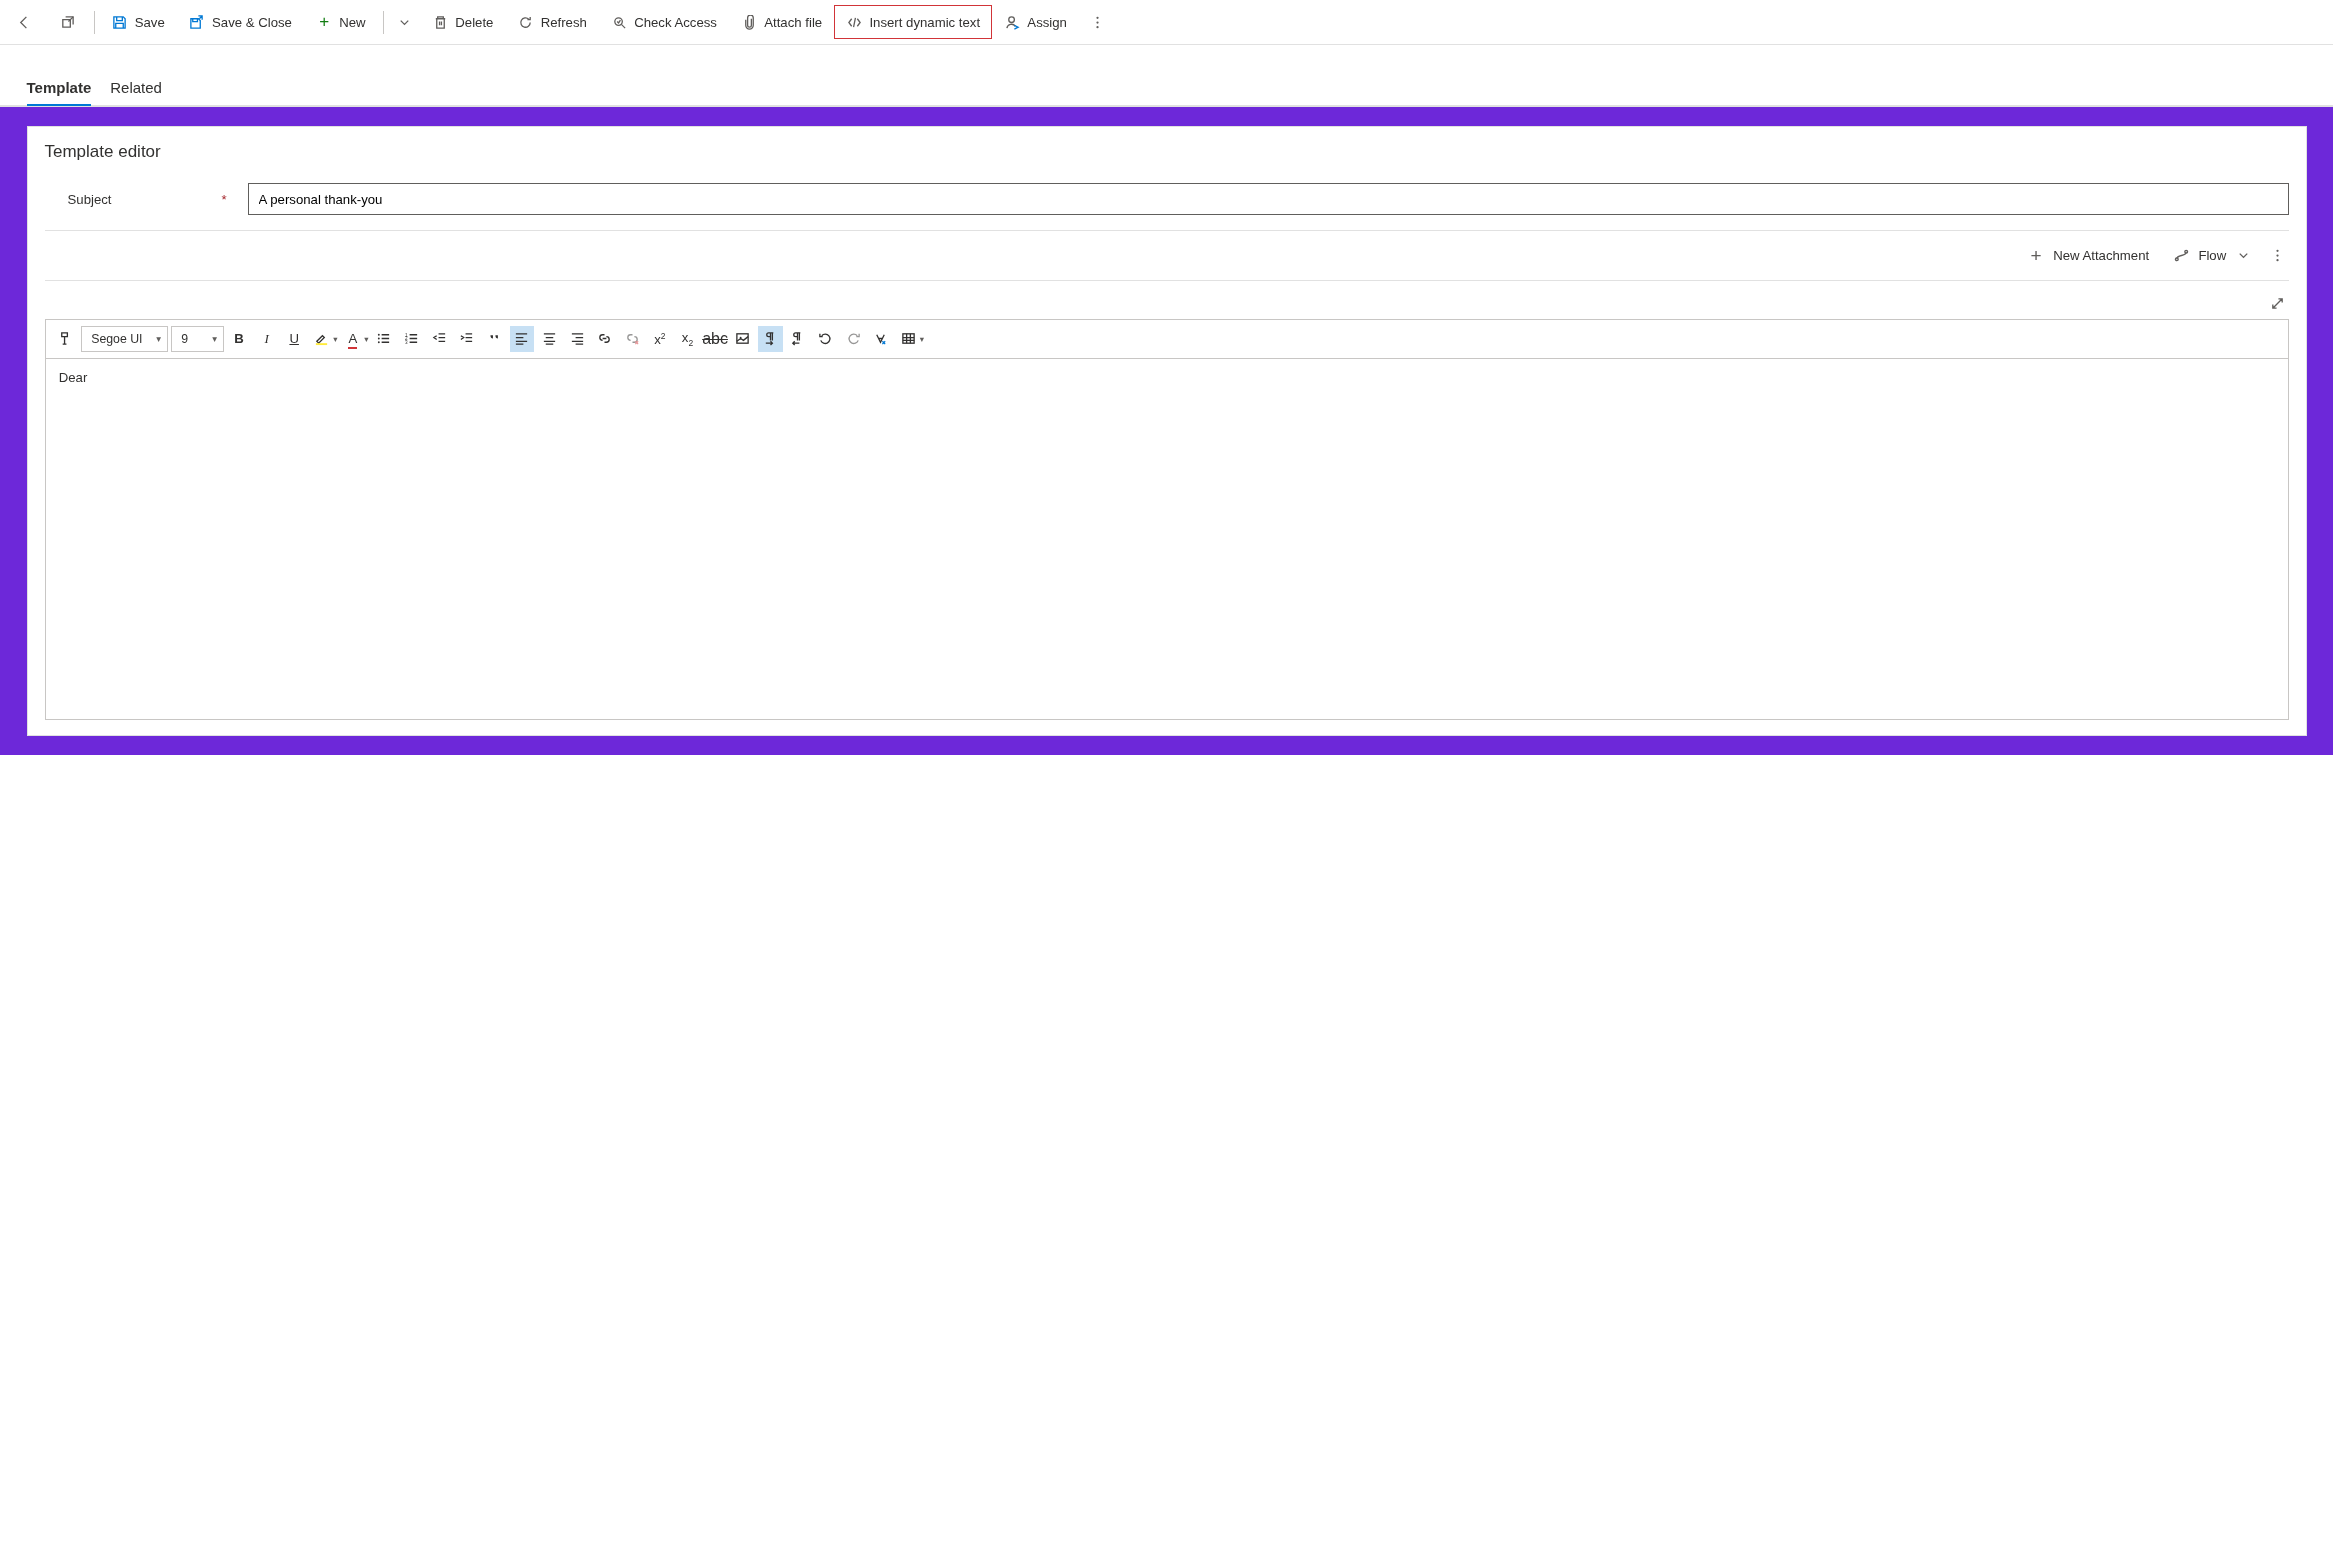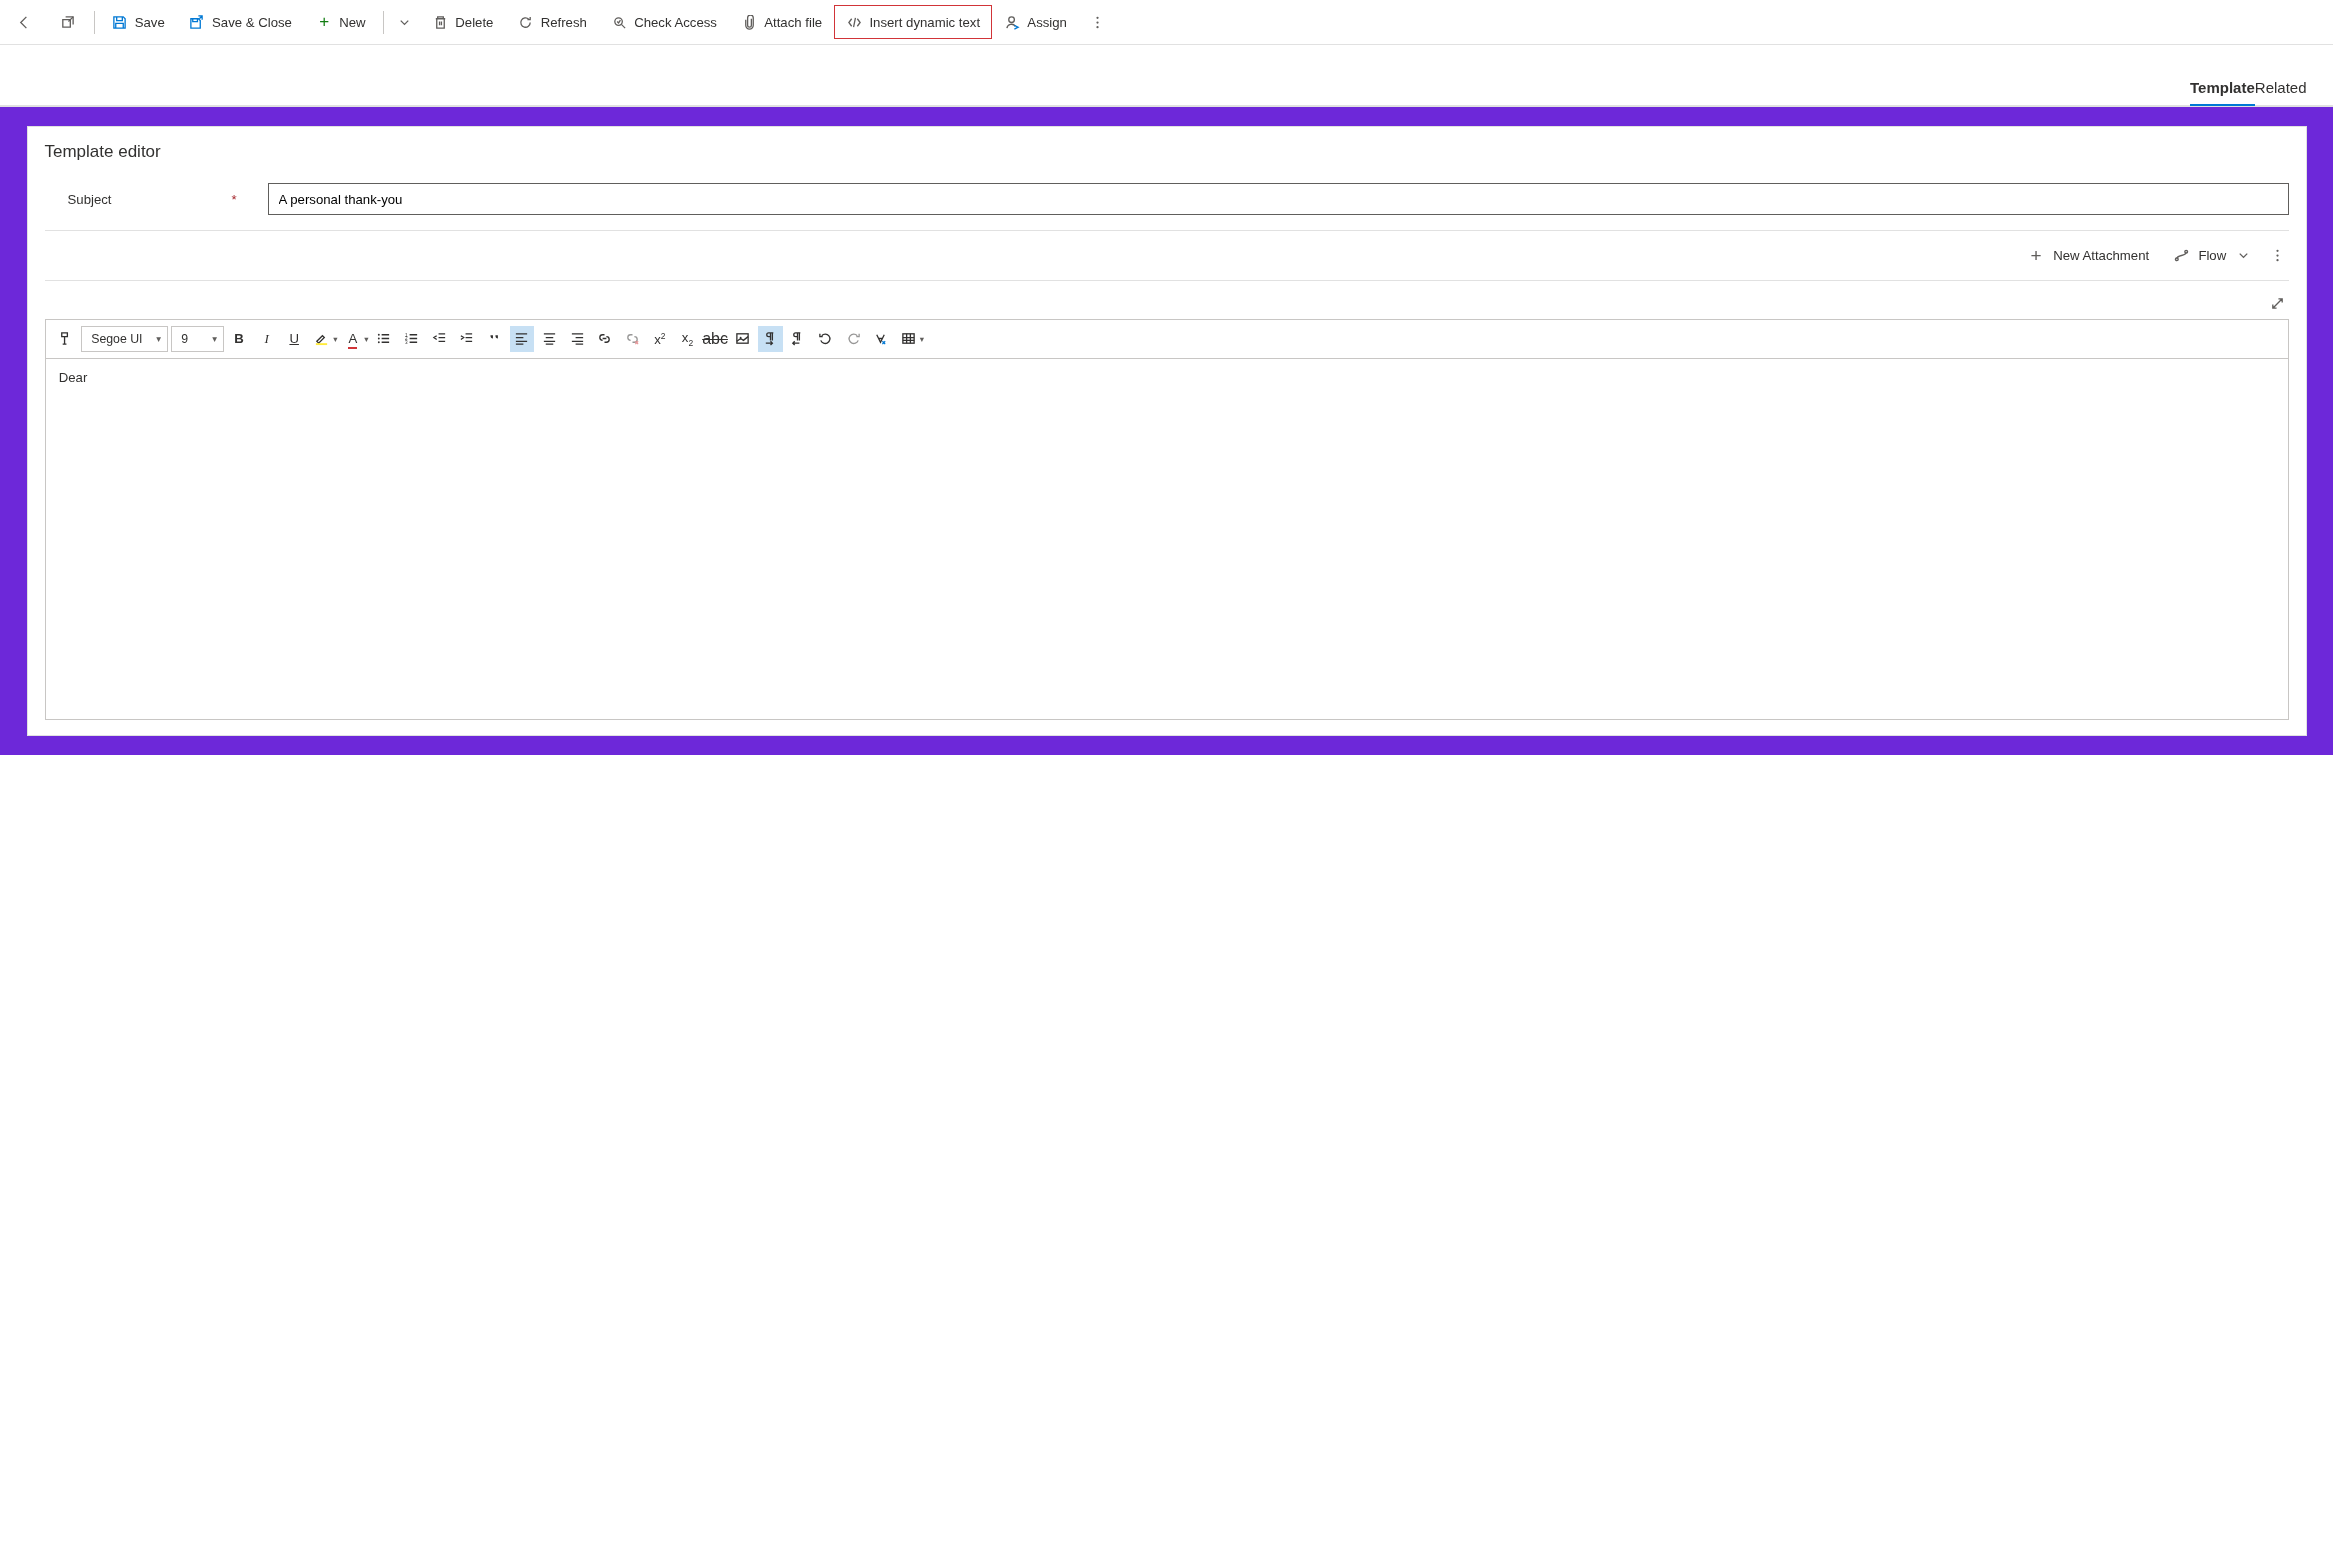--- a/index.html
+++ b/index.html
@@ -64,23 +64,23 @@
     font-size: 13.2px;
     color: #605e5c;
   }
   .entity-type {
     font-size: 13.2px;
     color: #323130;
     margin-top: 3.8px;
   }
   .tabs {
     display: flex;
+    gap: 19px;
     padding: 11.4px 26.5px 0 26.5px;
     border-bottom: 0.9px solid #e1e1e1;
-    justify-content: flex-end;
   }
   .tab {
     font-size: 15px;
     padding: 7.6px 0 9.5px 0;
     cursor: pointer;
     color: #323130;
     position: relative;
   }
   .tab.active {
     font-weight: 600;
@@ -106,21 +106,21 @@
   }
   .section-title {
     font-size: 17px;
     font-weight: 400;
     color: #323130;
     margin-bottom: 15px;
   }
   .form-row {
     display: flex;
     align-items: center;
-    gap: 27px;
+    gap: 17px;
     padding: 5.7px 0 15px 23px;
     border-bottom: 0.9px solid #e1e1e1;
   }
   .form-label {
     width: 137px;
     font-size: 13.2px;
     color: #323130;
   }
   .required {
     color: #a4262c;

